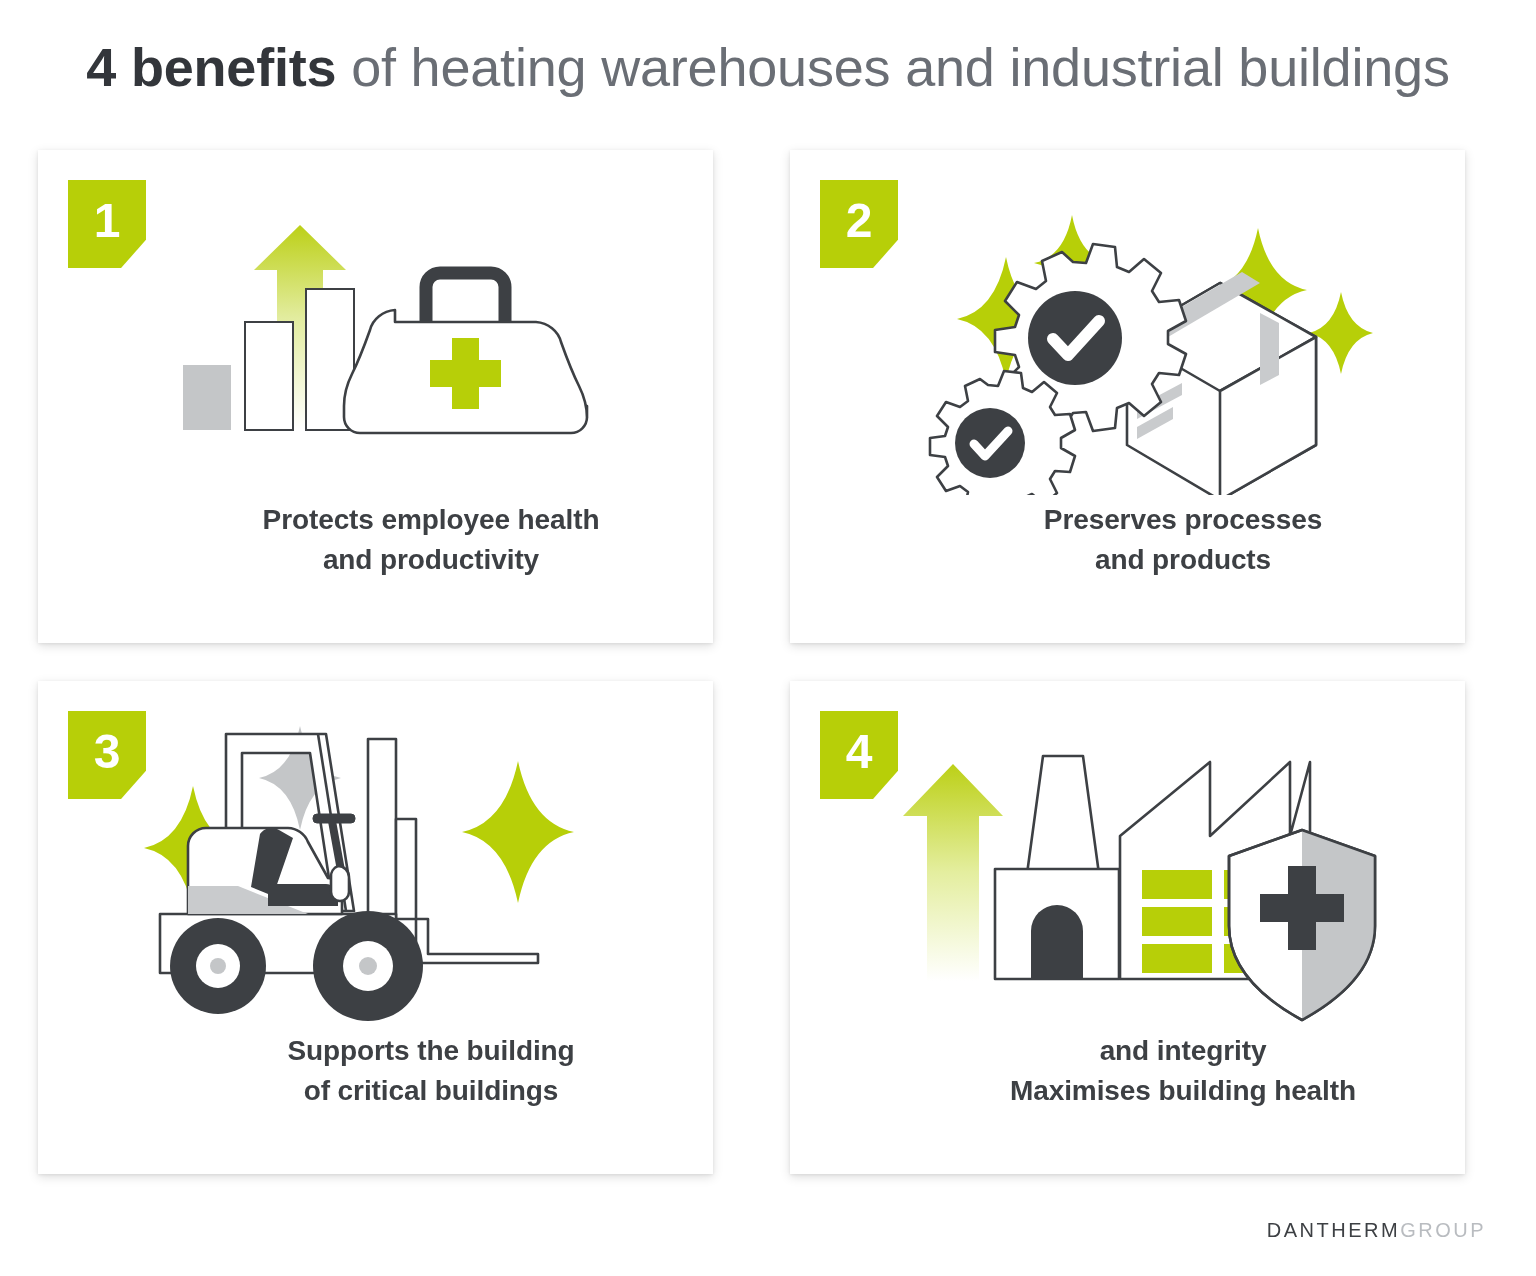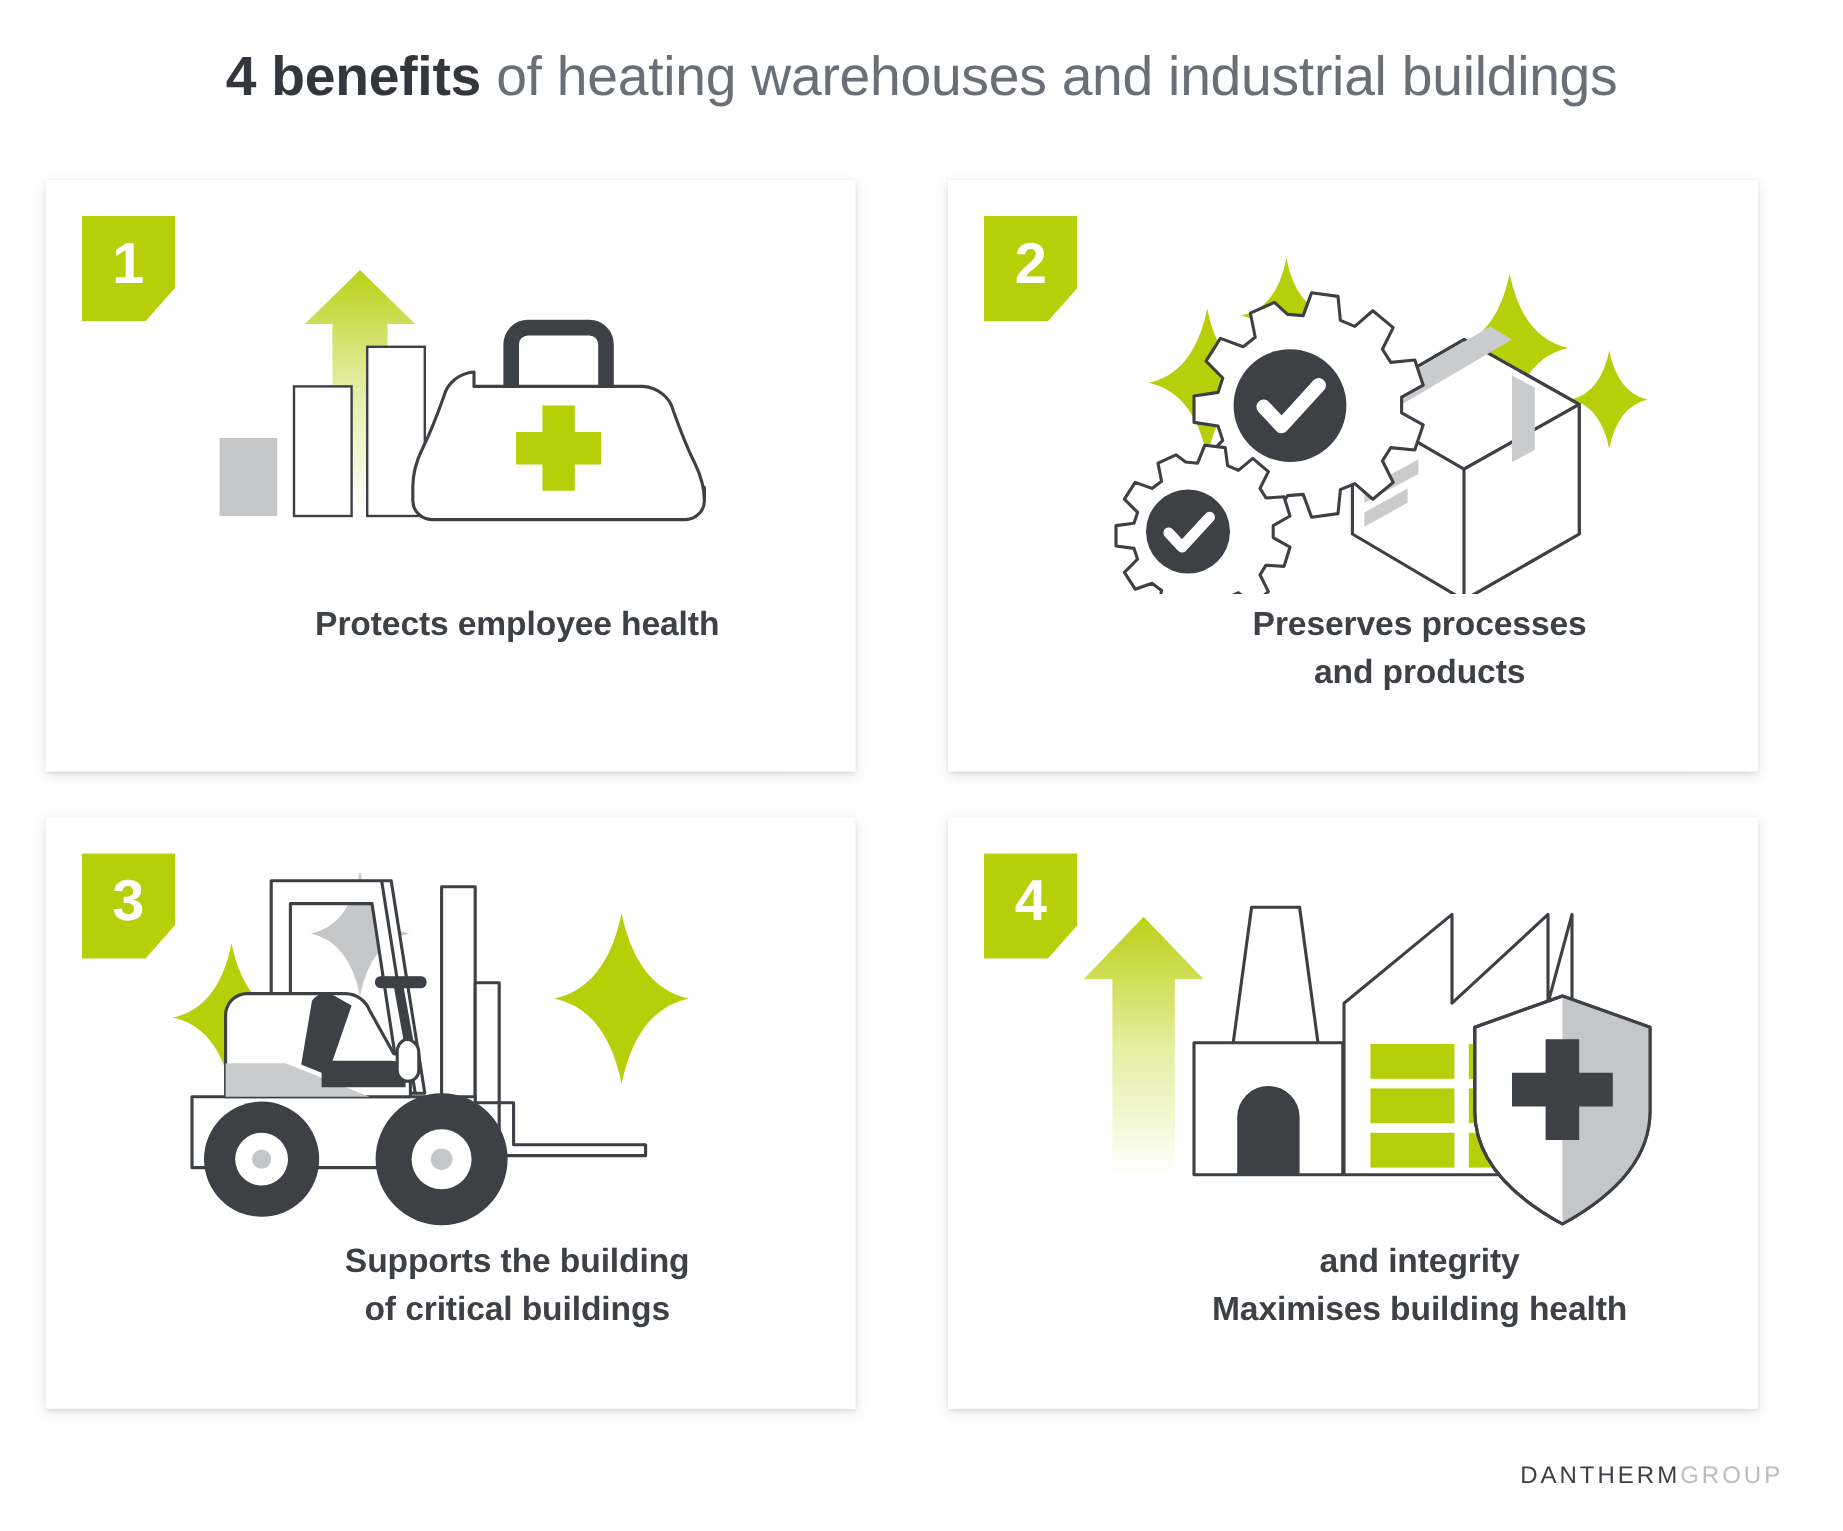--- a/index.html
+++ b/index.html
@@ -6,21 +6,21 @@
   body{
     width:1536px;height:1276px;
     background:#ffffff;
     font-family:"Liberation Sans", sans-serif;
     overflow:hidden;
     position:relative;
   }
   .title{
     position:absolute;left:0;top:36px;width:1536px;
     text-align:center;
-    font-size:46px;
+    font-size:54px;
     letter-spacing:-0.2px;
     color:#5b5f66;
     font-weight:400;
     white-space:nowrap;
   }
   .title b{color:#33363b;font-weight:700;}
   .title .t-rest{color:#6a6e75;font-weight:400;}
 
   .grid{
     position:absolute;
@@ -127,20 +127,21 @@
 
         <g>
           <path d="M388 127 L388 92 a14 14 0 0 1 14 -14 L453 78 a14 14 0 0 1 14 14 L467 127" fill="none" stroke="#3d4044" stroke-width="13" stroke-linejoin="round"></path>
           <path d="M357 127 L498 127 a28 26 0 0 1 25 20 q10 28 18 44 q8 16 8 32 L549 211 L549 222 a16 16 0 0 1 -16 16 L322 238 a16 16 0 0 1 -16 -16 L306 211 q0 -16 8 -32 q8 -16 18 -44 a28 26 0 0 1 25 -20 Z" fill="#ffffff" stroke="#3d4044" stroke-width="2.6" stroke-linejoin="round"></path>
           <path d="M414 143 L441 143 L441 165 L463 165 L463 192 L441 192 L441 214 L414 214 L414 192 L392 192 L392 165 L414 165 Z" fill="#b7cf08"></path>
         </g>
       </svg>
     </div>
     <div class="caption">
       <div>Protects employee health</div>
+      <div>and productivity</div>
     </div>
   </div>
 
   <div class="card c2">
     <div class="fold"></div>
     <div class="foldmask"></div>
     <div class="badge">
       <span>2</span>
     </div>
     <div class="art">

